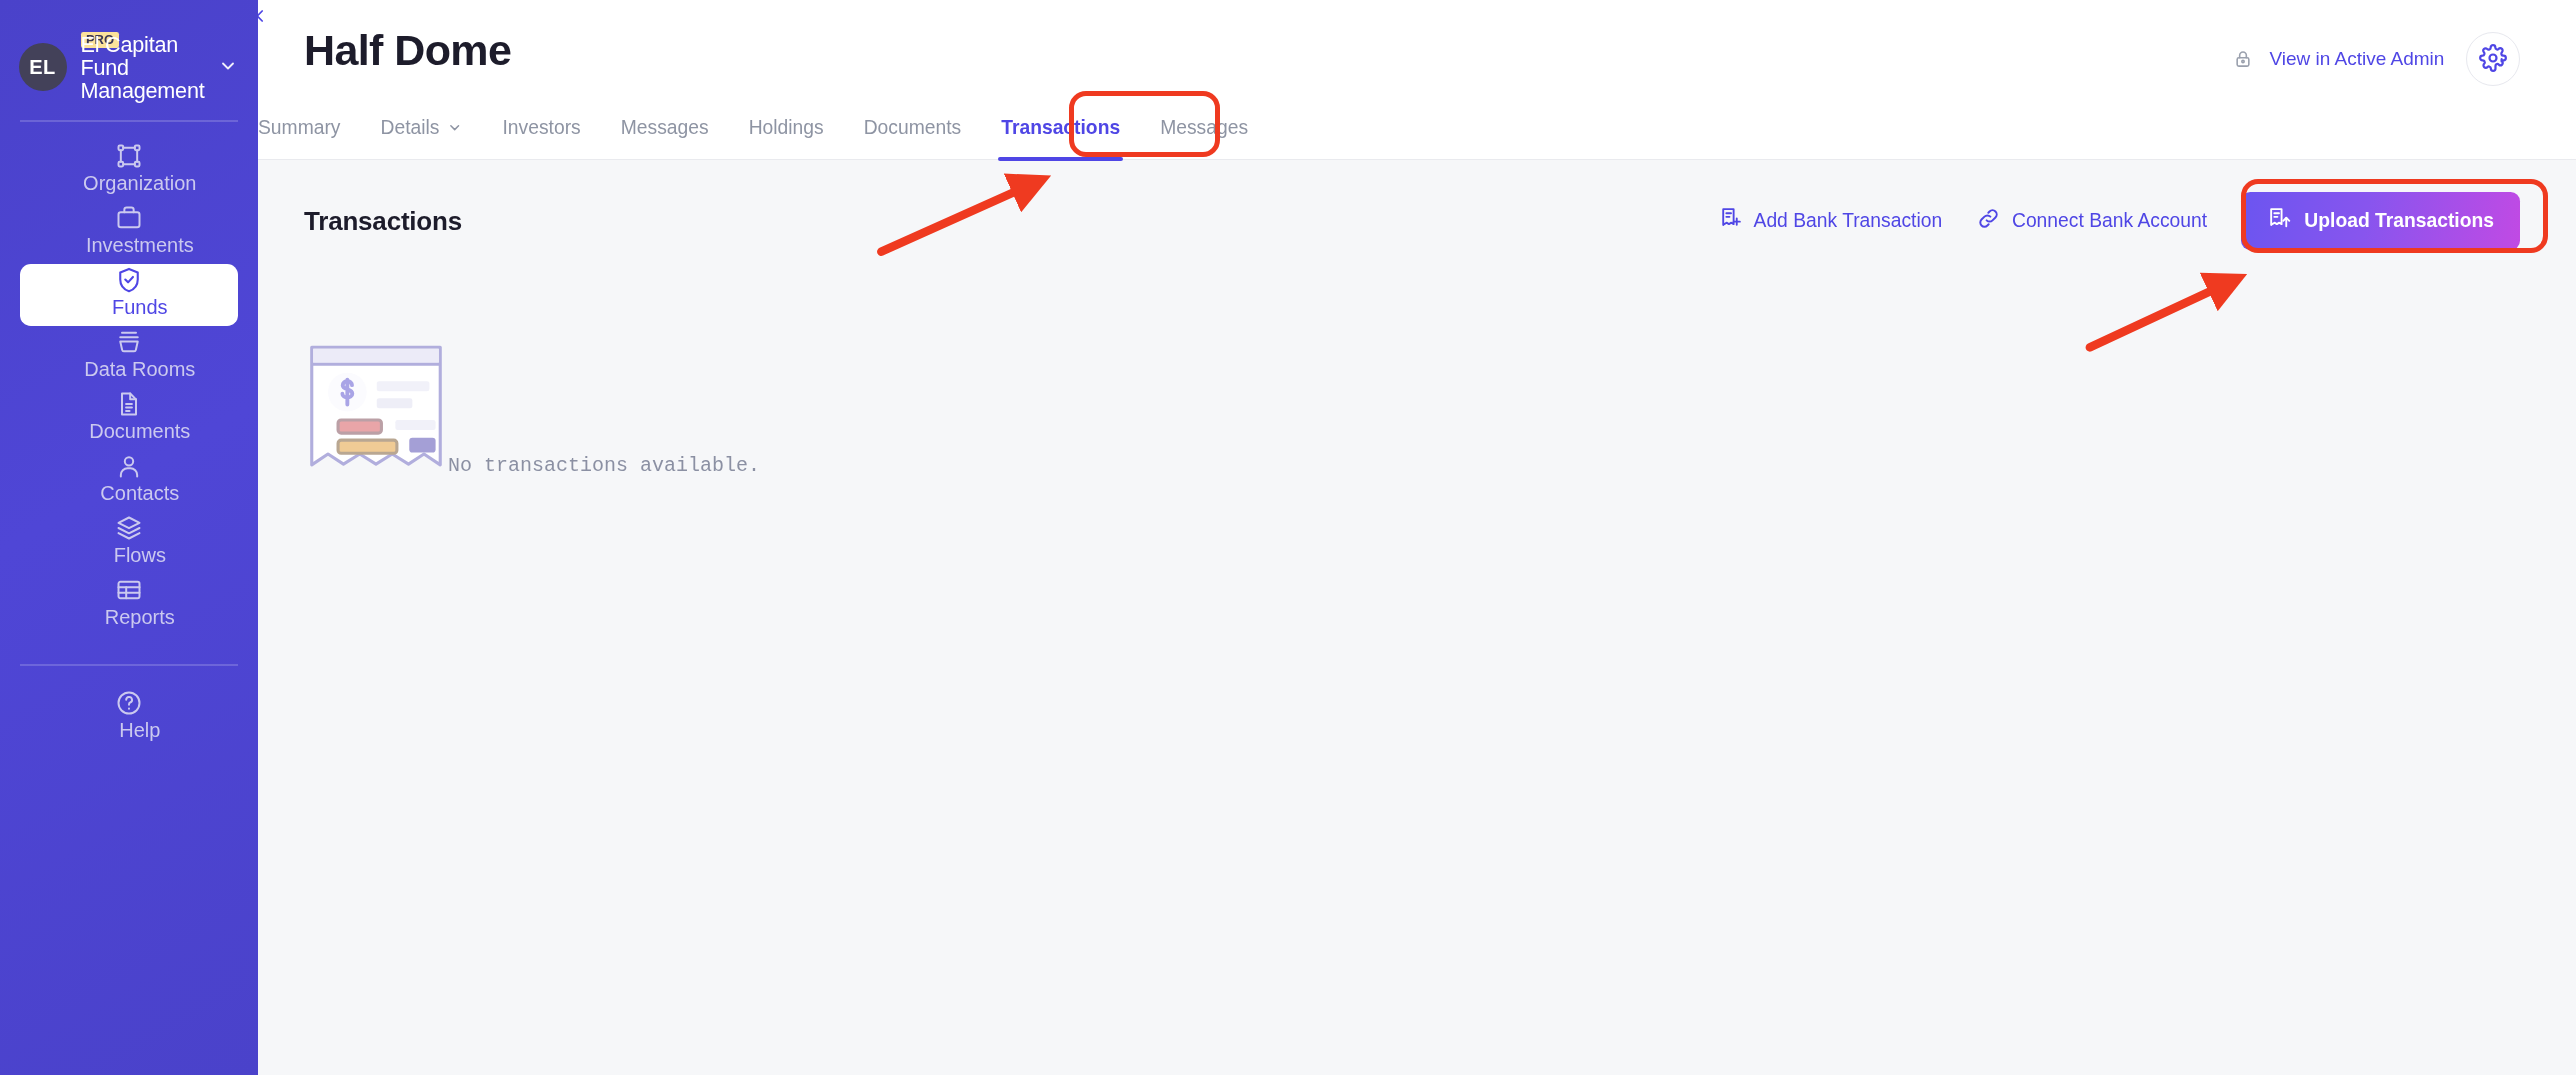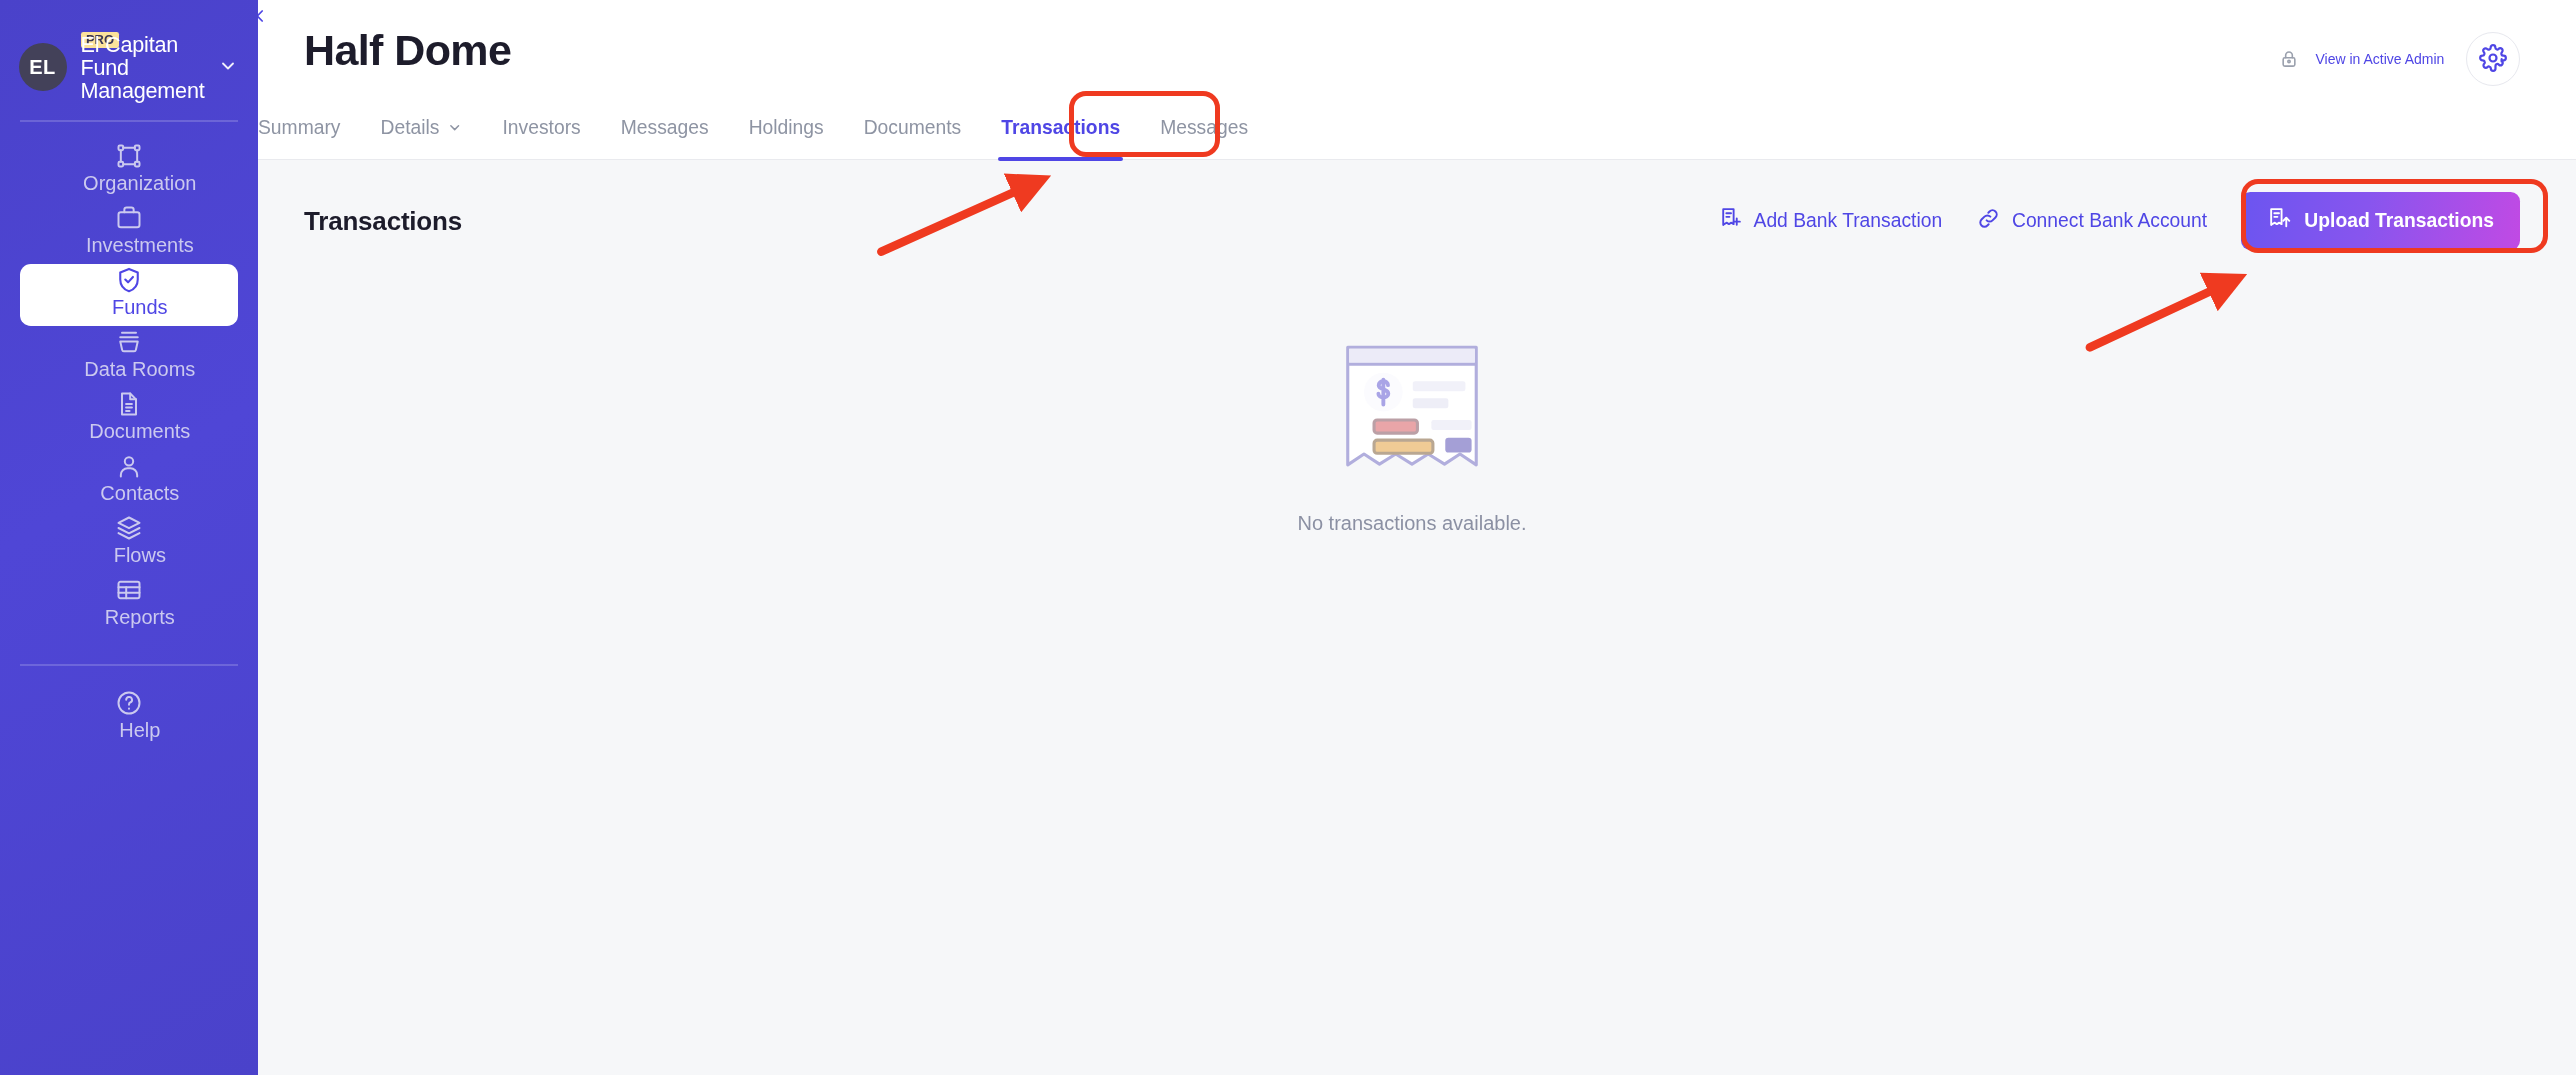--- a/index.html
+++ b/index.html
@@ -130,21 +130,21 @@
     line-height: 1;
   }
   .title-actions {
     margin-left: auto;
     display: flex; align-items: center;
     gap: 21.6px;
     margin-top: 3.1px;
   }
   .admin-link {
     display: flex; align-items: center; gap: 16px;
-    color: #4f46e5; font-size: 14px;
+    color: #4f46e5; font-size: 19px;
     cursor: pointer;
   }
   .admin-link .lock { color: #9aa0ad; display: flex; }
   .gear-btn {
     width: 54px; height: 54px;
     border-radius: 50%;
     border: 1.5px solid #e7e8ee;
     background: #fff;
     display: flex; align-items: center; justify-content: center;
     cursor: pointer;
@@ -212,22 +212,23 @@
     background: linear-gradient(100deg, #6b55f0 0%, #8855ee 45%, #c14ae4 100%);
     color: #ffffff;
     font-size: 19.3px; font-weight: bold;
     font-family: "Liberation Sans", sans-serif;
     cursor: pointer;
     white-space: nowrap;
   }
   .upload-btn svg { width: 25px; height: 25px; }
 
   .empty-state {
-    display: flex; flex-direction: column; align-items: center;
+    display: flex; align-items: flex-end;
     margin-top: 91px;
+    font-family: Liberation Mono, monospace;
   }
   .empty-illus { width: 144px; height: 136px; }
   .empty-text {
     margin-top: 35px;
     font-size: 20px;
     color: #8b90a3;
   }
 
   
   .annot-layer {

